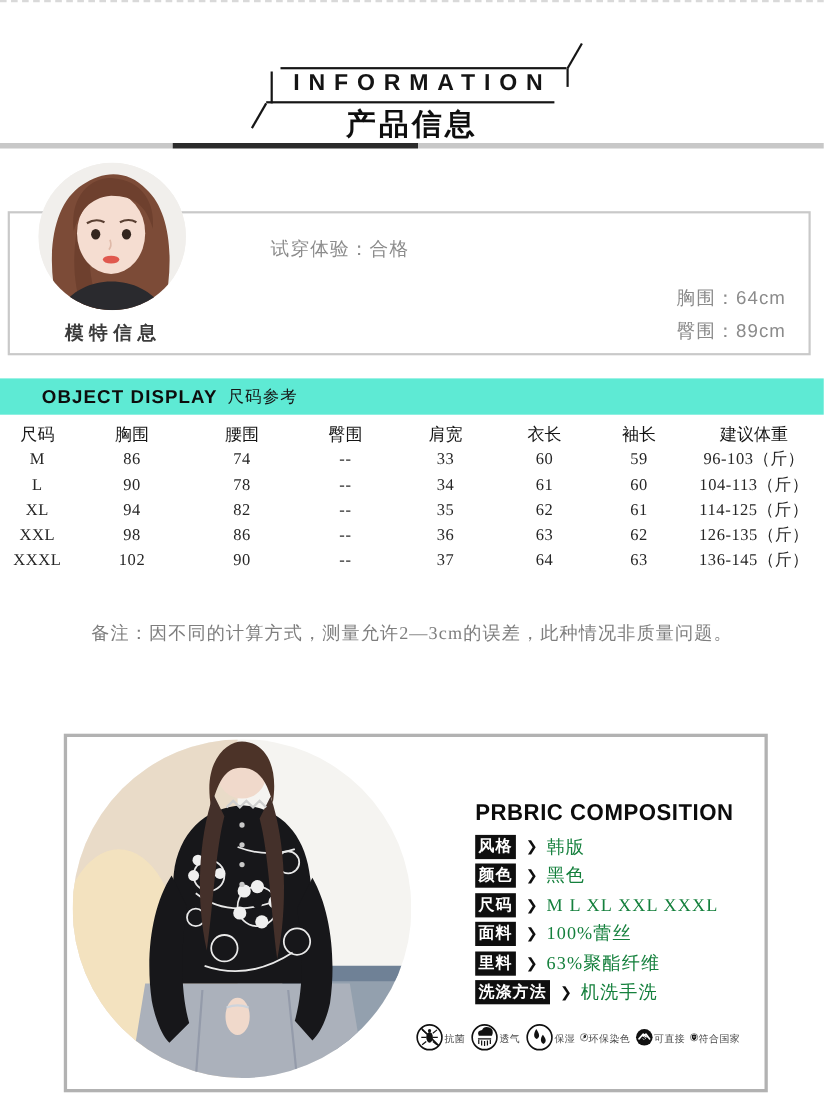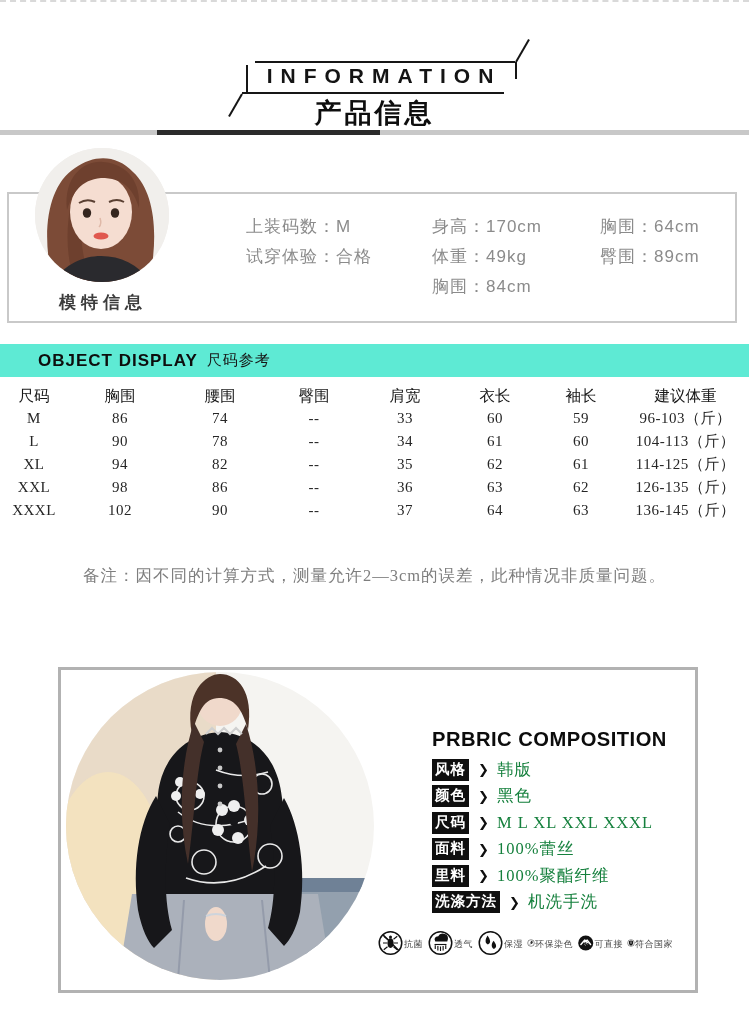--- a/index.html
+++ b/index.html
@@ -25,21 +25,21 @@
   .bar{position:absolute;left:0;top:130px;width:749px;height:5px;display:flex;}
   .bar .g{background:#c8c8c8;} .bar .b{background:#2b2b2b;}
   .bar .s1{width:157px;} .bar .s2{width:223px;} .bar .s3{flex:1;}
 
   
   .model-box{position:absolute;left:7px;top:192px;width:726px;height:127px;border:2px solid #c9c9c9;background:#fff;}
   .portrait{position:absolute;left:35px;top:148px;width:134px;height:134px;border-radius:50%;overflow:hidden;background:#f1efec;}
   .model-label{position:absolute;left:22px;top:291px;width:162px;text-align:center;
                font-size:17px;font-weight:bold;letter-spacing:5px;color:#3c3c3c;}
   .mcol{position:absolute;top:212px;font-size:17px;line-height:30px;color:#8b8b8b;letter-spacing:1px;white-space:nowrap;}
-  .mcol1{left:246px;} .mcol2{left:432px;} .mcol3{left:600px;}
+  .mcol1{left:246px;} .mcol2{left:432px;} .mcol3{left:615px;margin-top:44px;}
 
   
   .banner{position:absolute;left:0;top:344px;width:749px;height:33px;background:#5eead4;display:flex;align-items:center;}
   .banner .en{margin-left:38px;font-size:17px;font-weight:bold;letter-spacing:1px;color:#0d0d0d;}
   .banner .cn{margin-left:9px;font-size:15px;color:#161616;letter-spacing:1px;font-family:"Liberation Serif","DejaVu Serif",serif;}
   .stable{position:absolute;left:0;top:384px;width:749px;font-family:"Liberation Serif","DejaVu Serif",serif;}
   .srow{display:grid;grid-template-columns:68px 104px 96px 92px 90px 90px 82px 127px;align-items:center;}
   .srow>div{text-align:center;font-size:15px;color:#262626;line-height:23px;white-space:nowrap;}
   .shead>div{font-size:15.5px;color:#161616;}
   .sbody .srow>div{letter-spacing:0.5px;}
@@ -101,32 +101,23 @@
       <ellipse cx="80" cy="65" rx="4.2" ry="4.8" fill="#34261f"></ellipse>
       <path d="M65,70 q2,6 -1,9" stroke="#dfb9a8" stroke-width="1.5" fill="none"></path>
       <ellipse cx="66" cy="88" rx="7.5" ry="3.6" fill="#e0584e"></ellipse>
       <path d="M18,134 C30,116 48,108 66,108 C86,108 102,116 116,134 Z" fill="#2a2a2e"></path>
     </svg>
   </div>
   <div class="model-label">模特信息</div>
 
   <div class="mcol mcol1">
 
-      <div><span>上装码数</span><span>：</span><span>M</span></div>
 
 
       <div><span>试穿体验</span><span>：</span><span>合格</span></div>
-    </div>
-  <div class="mcol mcol2">
-
-      <div><span>身高</span><span>：</span><span>170cm</span></div>
-
-      <div><span>体重</span><span>：</span><span>49kg</span></div>
-
-      <div><span>胸围</span><span>：</span><span>84cm</span></div>
     </div>
   <div class="mcol mcol3">
 
       <div><span>胸围</span><span>：</span><span>64cm</span></div>
 
       <div><span>臀围</span><span>：</span><span>89cm</span></div>
     </div>
 
   <div class="banner">
     <span class="en">OBJECT DISPLAY</span>
@@ -282,21 +273,21 @@
 
         <div class="crow">
           <span class="ctag">面料</span>
           <span class="carrow">❯</span>
           <span class="cval">100%蕾丝</span>
         </div>
 
         <div class="crow">
           <span class="ctag">里料</span>
           <span class="carrow">❯</span>
-          <span class="cval">100%聚酯纤维</span>
+          <span class="cval">63%聚酯纤维</span>
         </div>
 
         <div class="crow">
           <span class="ctag">洗涤方法</span>
           <span class="carrow">❯</span>
           <span class="cval">机洗手洗</span>
         </div>
       </div>
   </div>
 

